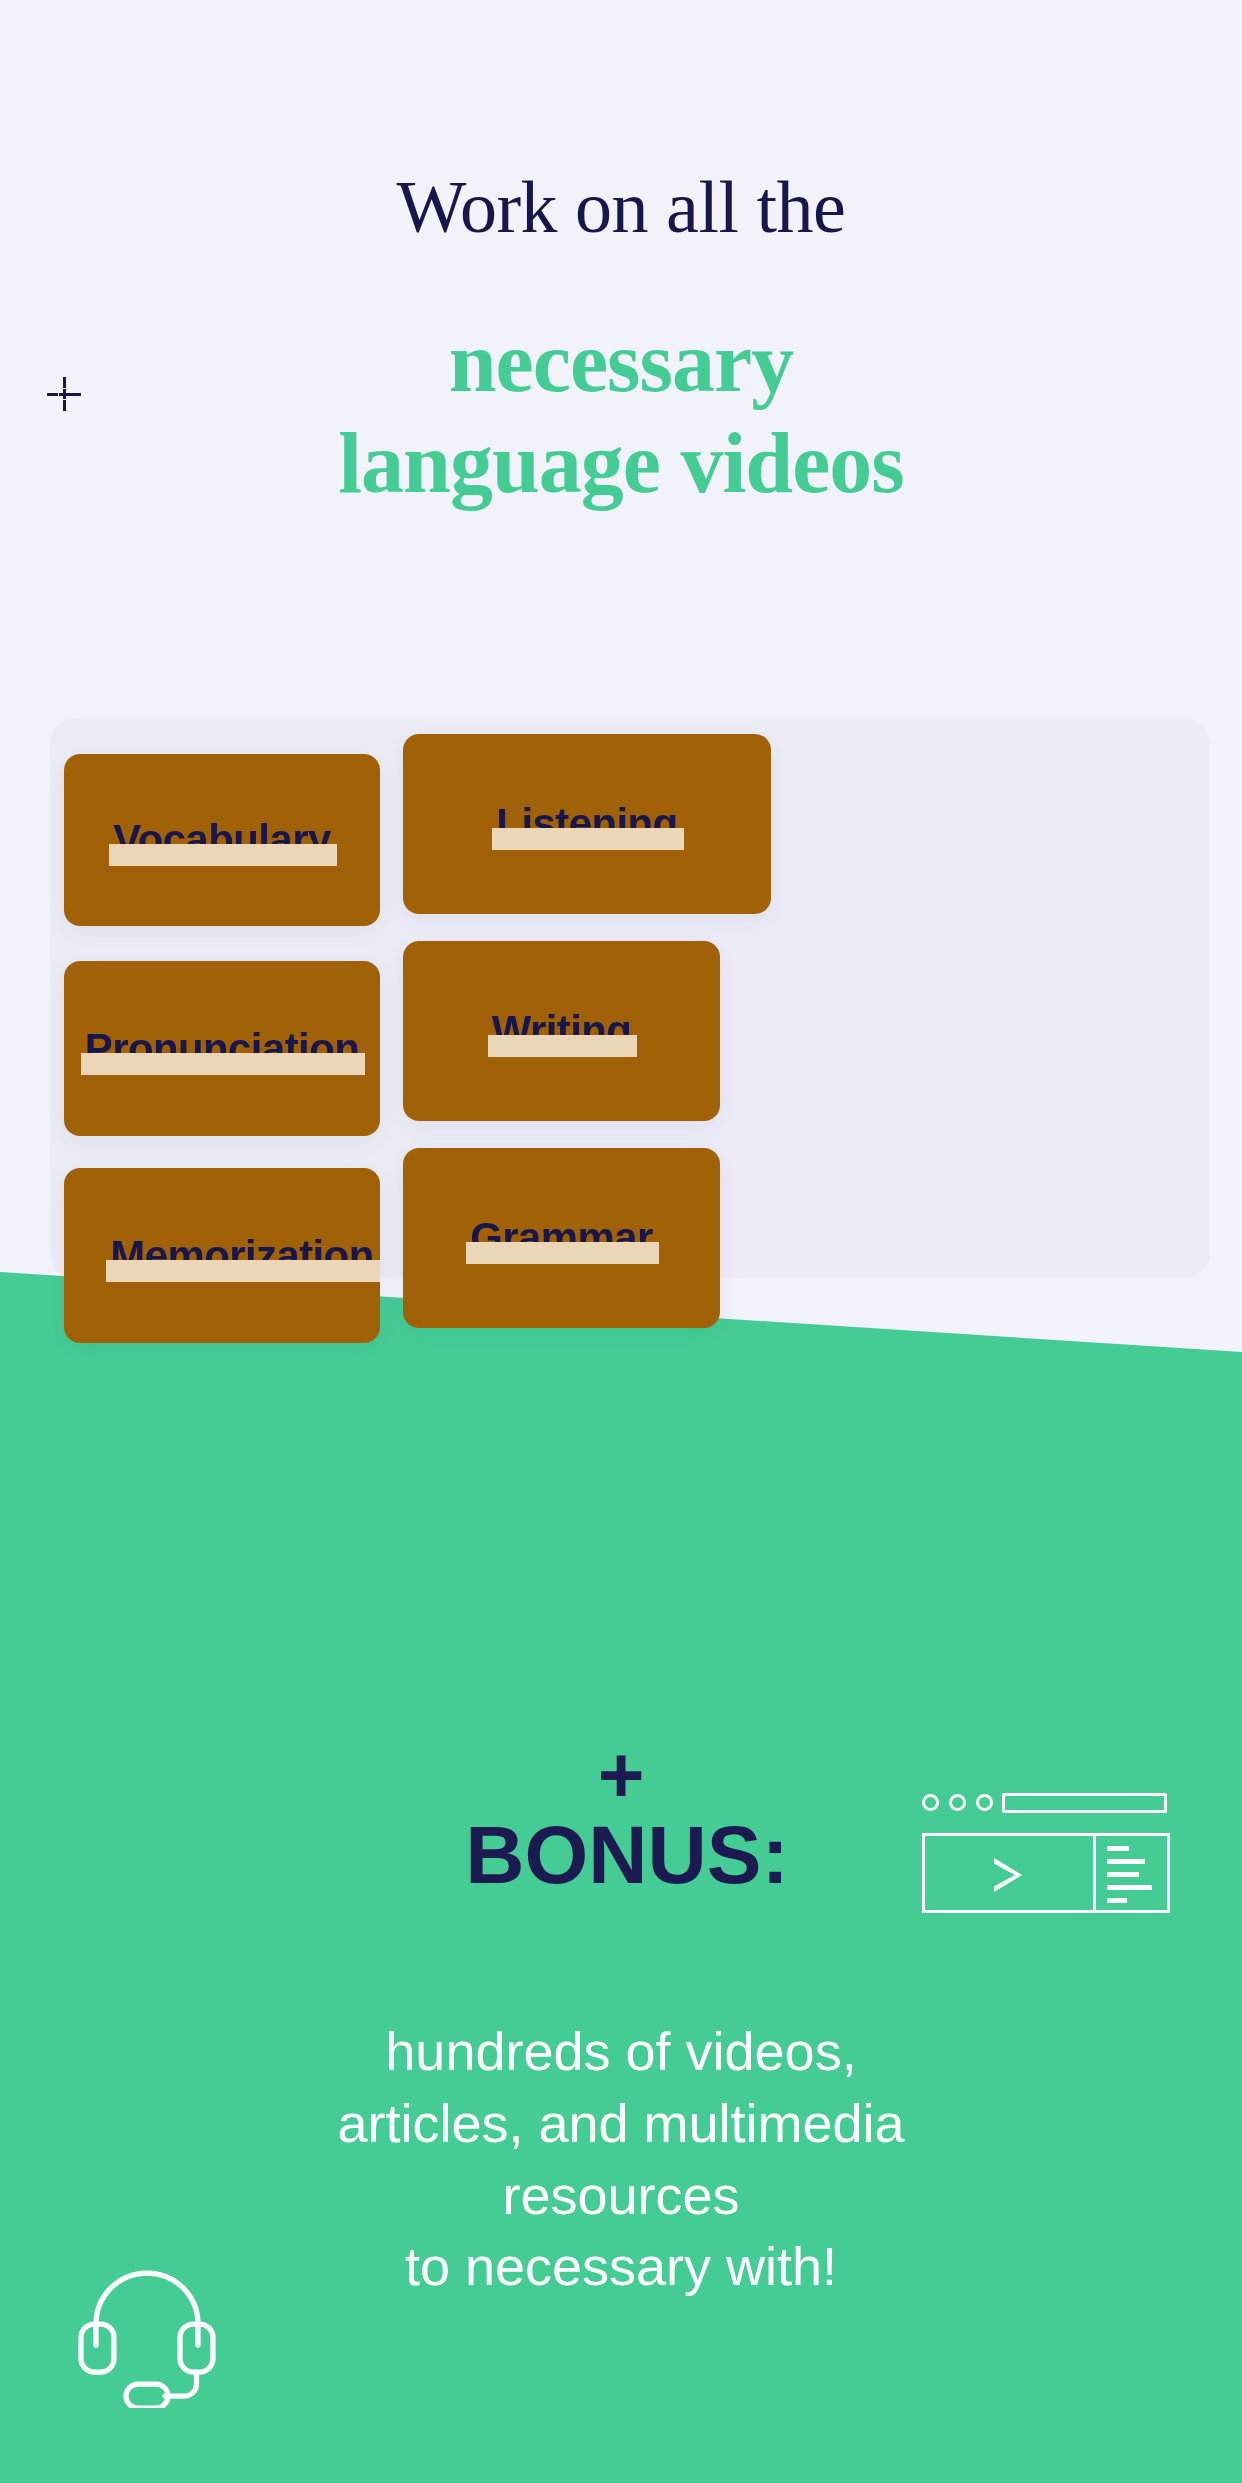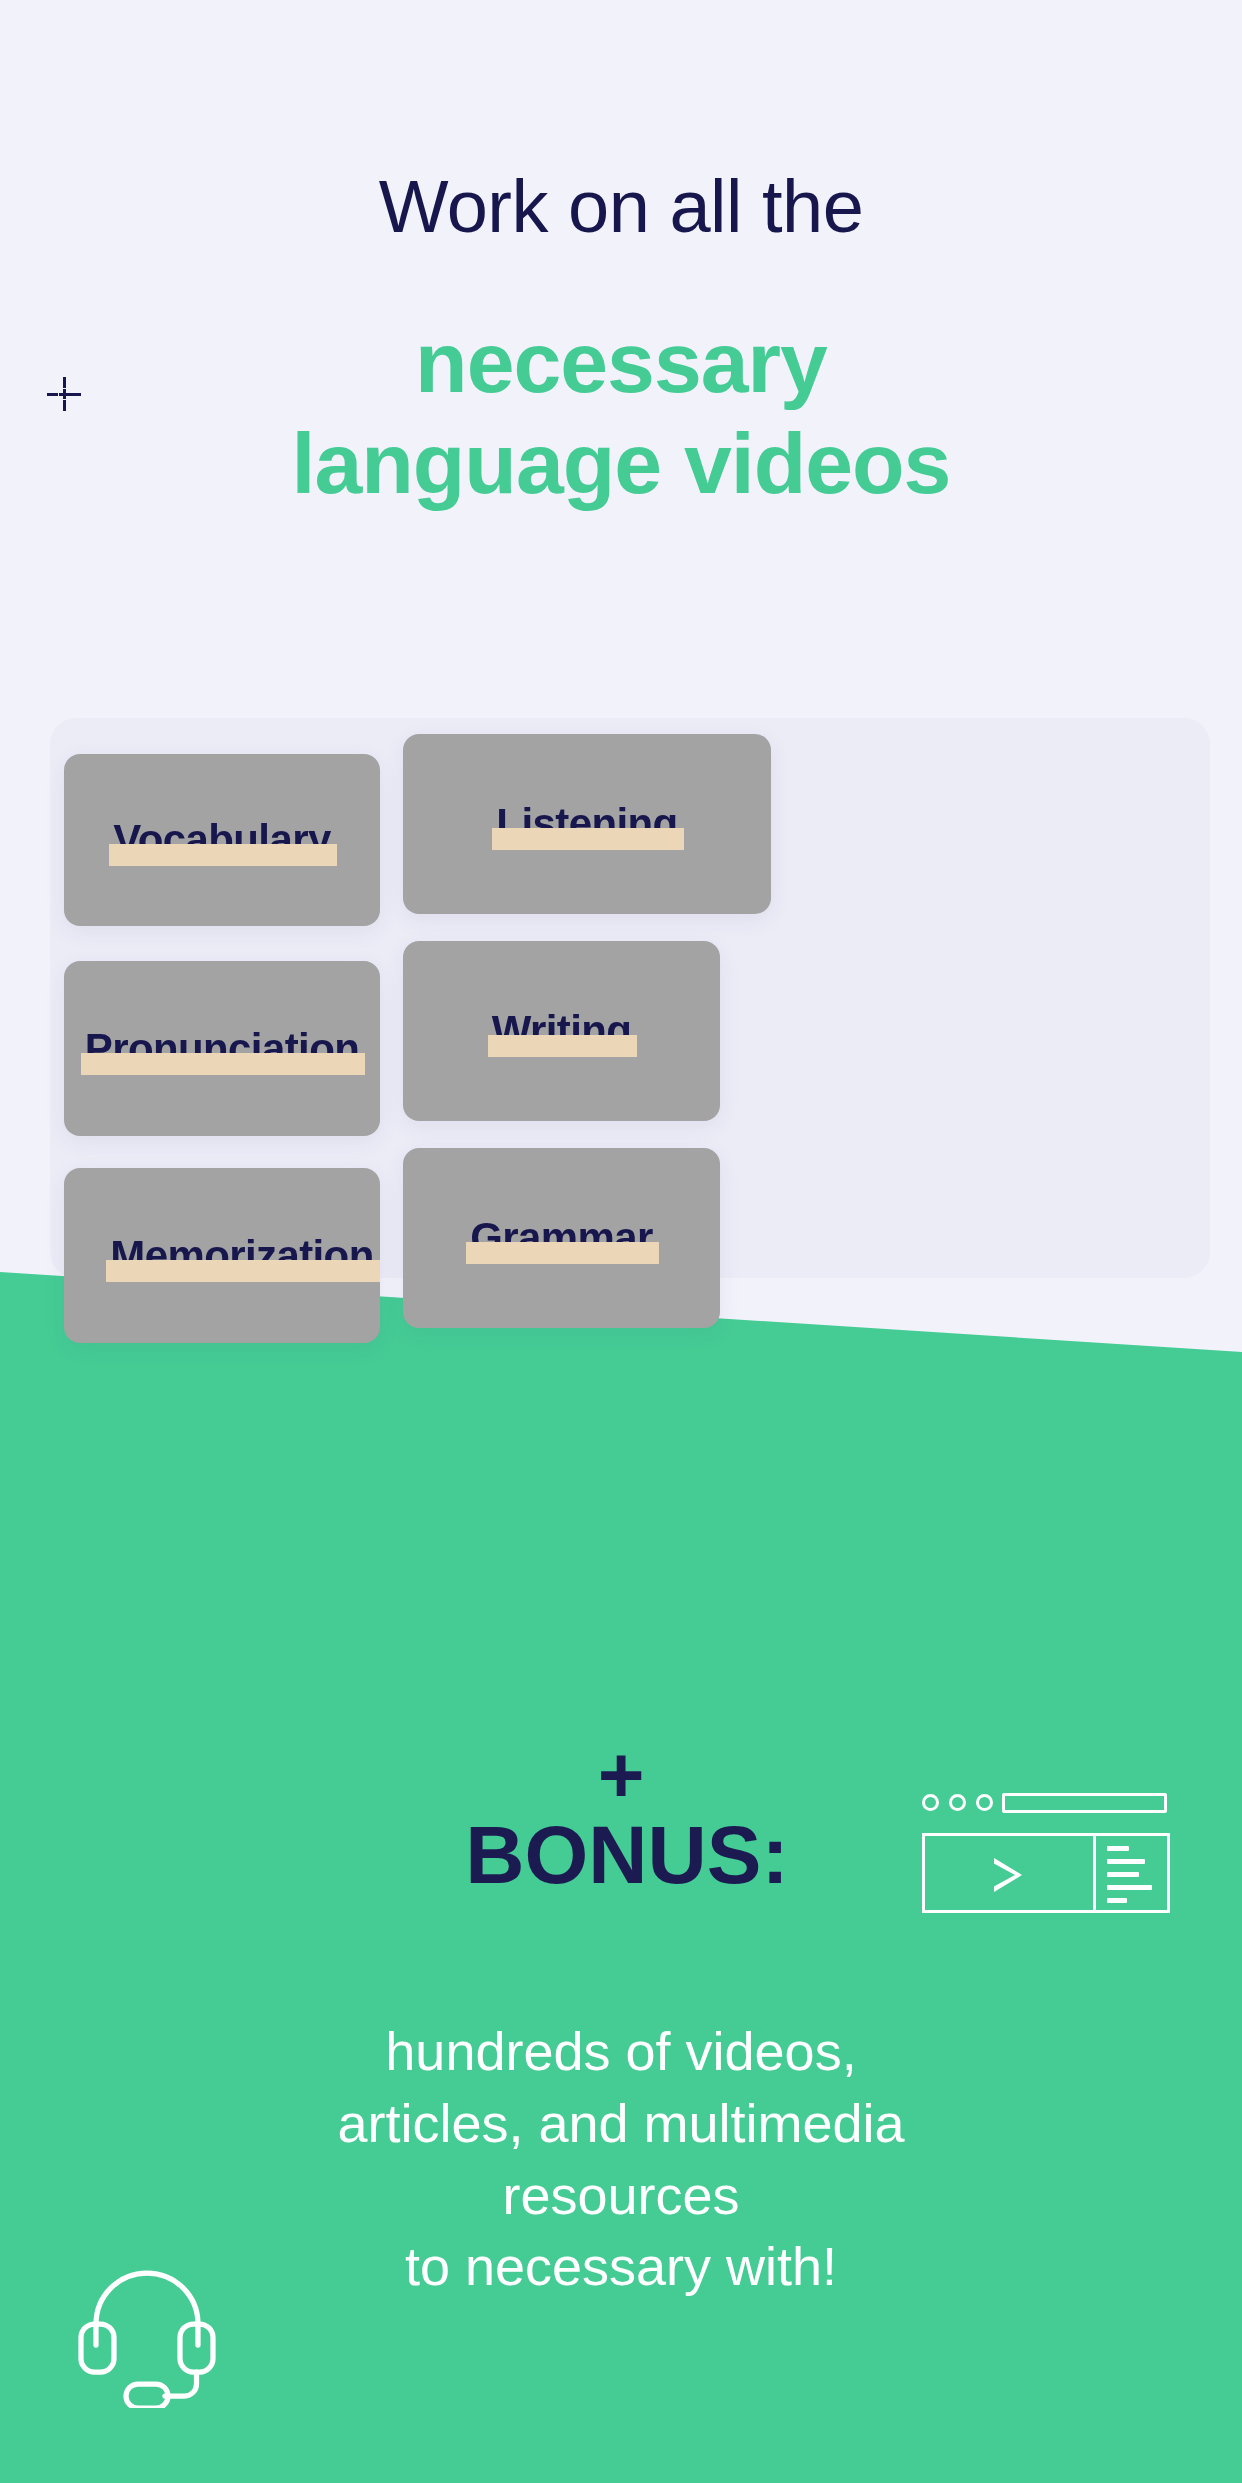--- a/index.html
+++ b/index.html
@@ -17,21 +17,21 @@
   .bg-green { position:absolute; left:0; top:0; width:1242px; height:2483px; }
 
   
   .grid-panel {
     position:absolute; left:50px; top:718px;
     width:1160px; height:560px;
     background:#ececf7; border-radius:26px;
   }
 
   
-  .heading-wrap { position:absolute; left:0; top:0; width:1242px; text-align:center; }
+  .heading-wrap { position:absolute; left:0; top:0; width:1242px; text-align:center;font-family:Liberation Serif, serif; }
   .h-line1 {
     margin-top:170px;
     font-size:74px; font-weight:400; color:#17174d;
     letter-spacing:-0.5px; line-height:1.0;
     font-stretch:condensed;
   }
   .h-line2, .h-line3 {
     font-size:86px; font-weight:bold; color:#45cc95;
     line-height:1.18; letter-spacing:-1px;
   }
@@ -44,21 +44,21 @@
   .crosshair .v2 { left:16px; top:23px; width:3px; height:11px; }
   .crosshair .h1 { left:0; top:16px; width:11px; height:3px; }
   .crosshair .h2 { left:23px; top:16px; width:11px; height:3px; }
   .crosshair .cx1 { left:16px; top:12px; width:3px; height:10px; }
   .crosshair .cx2 { left:12px; top:16px; width:11px; height:3px; }
 
   
   .cards { position:absolute; left:0; top:0; width:1242px; height:2483px; }
   .card {
     position:absolute;
-    background:#a3a3a3;
+    background:#a16207;
     border-radius:16px;
     box-shadow:0 6px 22px rgba(60,60,120,0.07);
     display:flex; align-items:center; justify-content:center;
   }
   .card-label {
     position:relative;
     font-size:42px; font-weight:bold; color:#17174d;
     letter-spacing:-0.6px; white-space:nowrap;
     z-index:2;
   }

